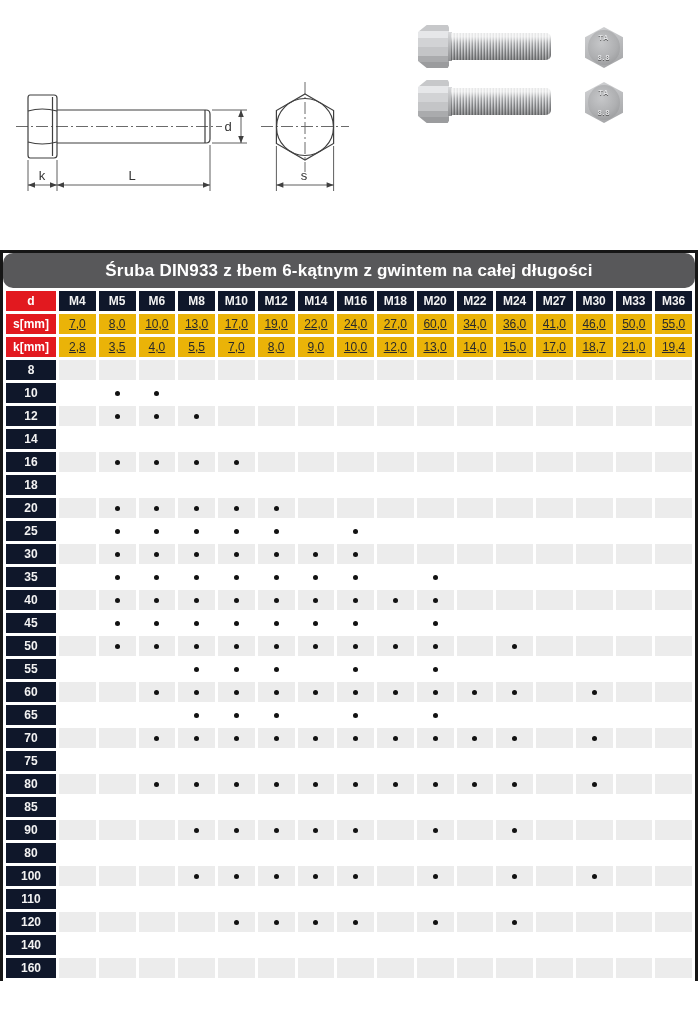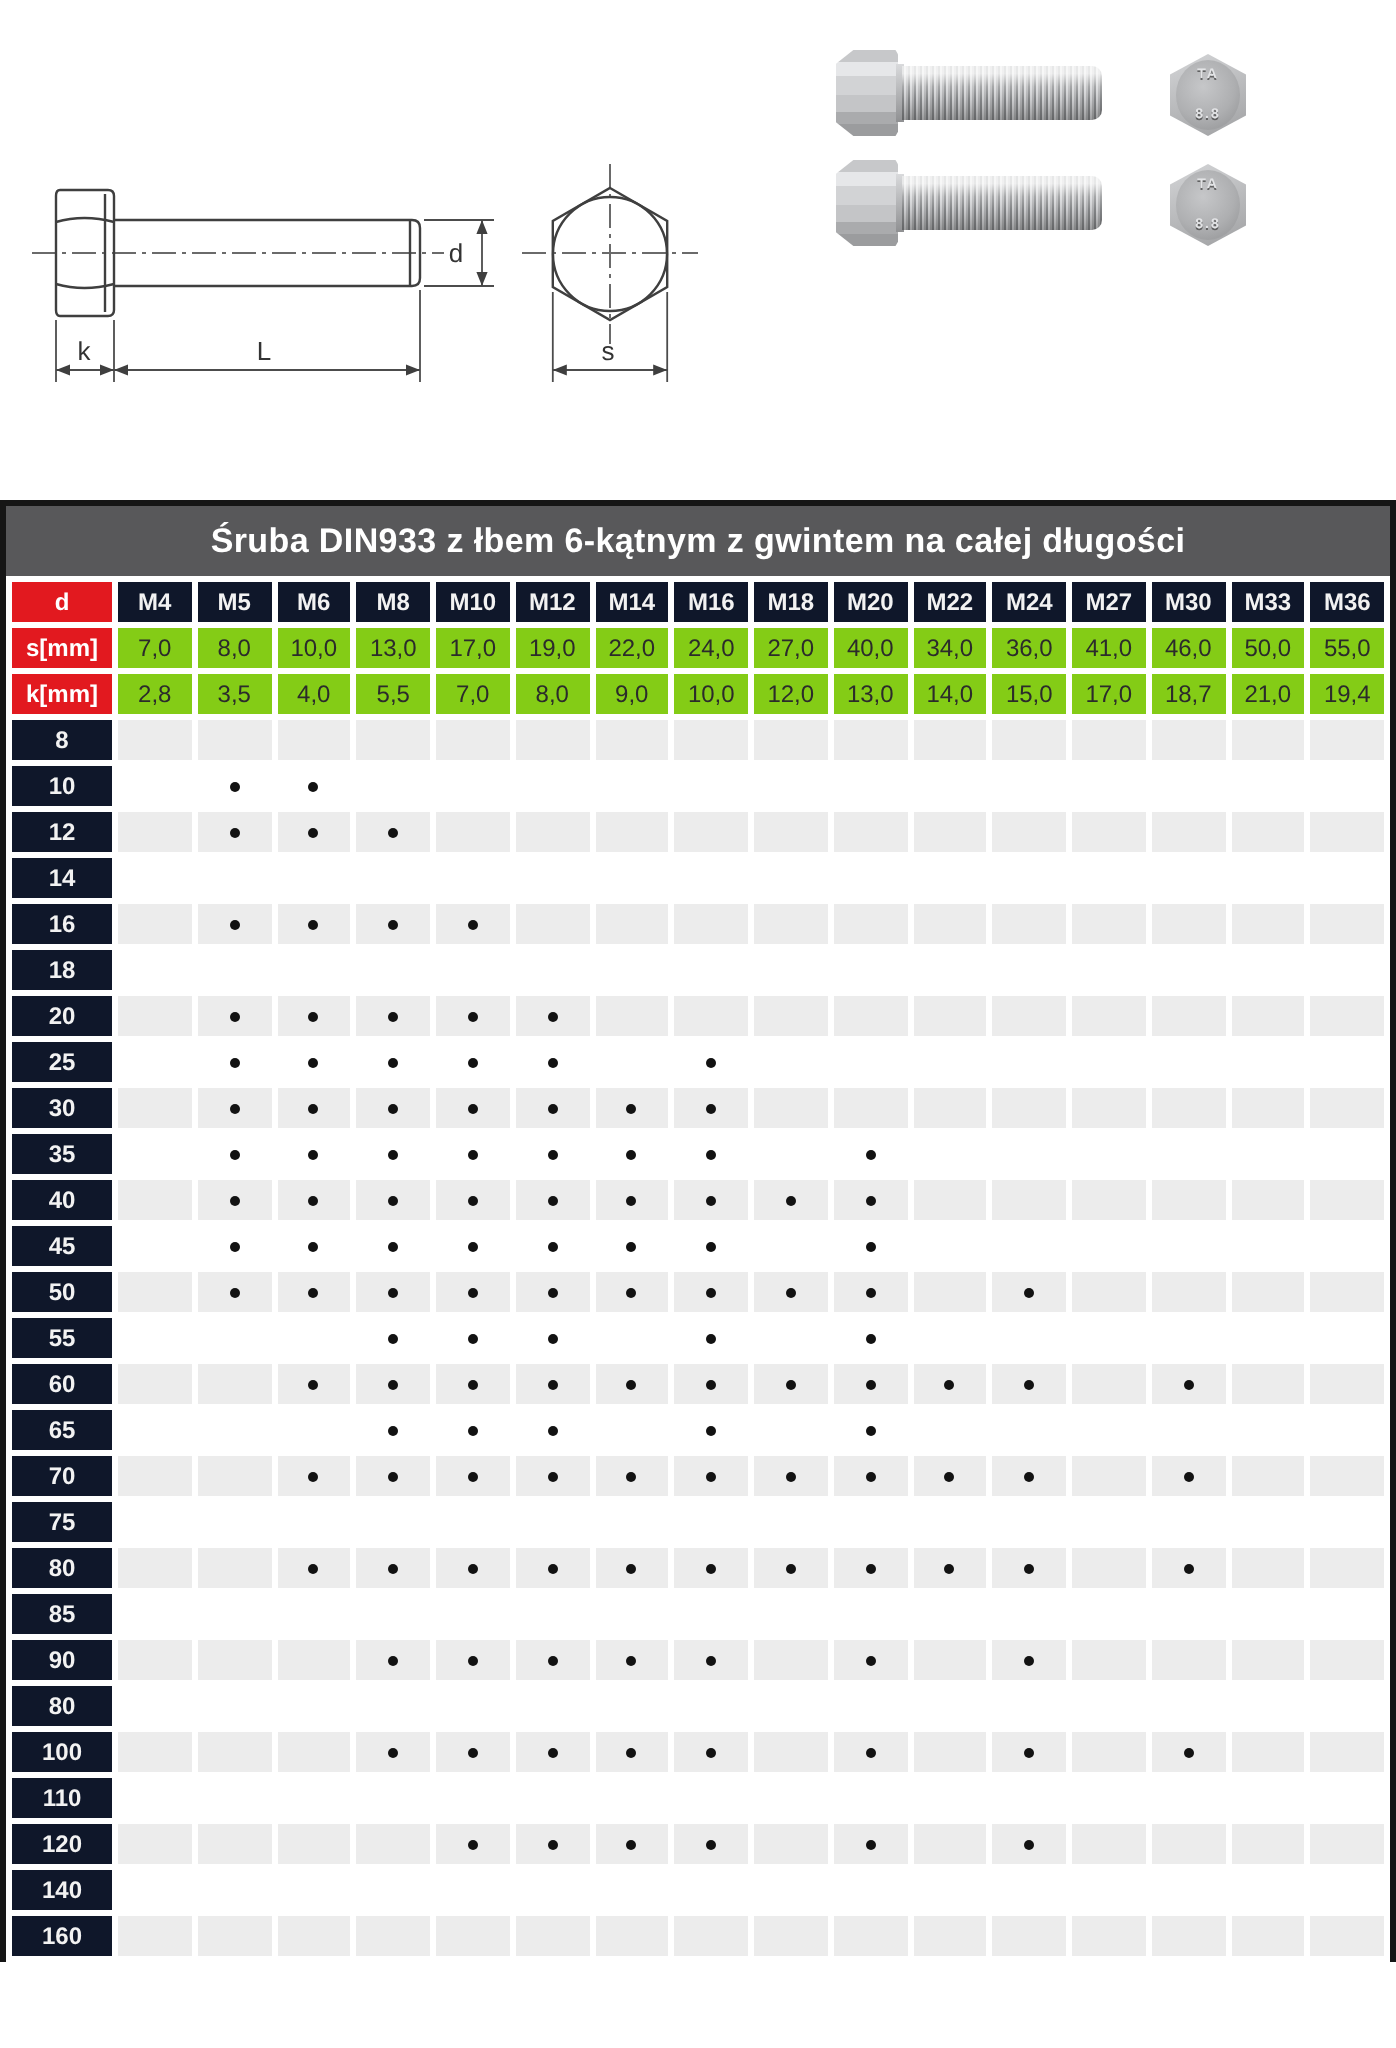--- a/index.html
+++ b/index.html
@@ -25,28 +25,28 @@
     background:radial-gradient(circle at 42% 38%,#c6c7c9 0%,#aeafb1 55%,#8e8f91 100%);
     display:flex;flex-direction:column;justify-content:space-between;align-items:center;
     padding:4px 0;box-sizing:border-box;}
   .hh-stamp{font-size:7px;line-height:7px;font-weight:bold;color:#e3e4e6;
     text-shadow:0 1px 0 rgba(60,60,60,.7);letter-spacing:1px;}
 
   
   .table-wrap{position:absolute;left:0;top:250px;width:692px;
     border:3px solid #161616;border-bottom:none;background:#fff;}
   .table-title{height:35px;line-height:35px;background:#58585a;color:#fff;
-    text-align:center;font-size:17px;font-weight:bold;letter-spacing:.2px;}
+    text-align:center;font-size:17px;font-weight:bold;letter-spacing:.2px;border-radius:10px;}
   table{width:100%;border-collapse:separate;border-spacing:3px;table-layout:fixed;background:#fff;}
   th,td{height:20px;padding:0;margin:0;text-align:center;vertical-align:middle;
     font-size:12px;line-height:20px;overflow:hidden;}
   th{font-weight:bold;}
   .red{background:#e2191f;color:#fff;}
   .hdr{background:#0f172a;color:#f2f2f2;}
-  .val{background:#84cc16;color:#2b2b2b;font-weight:normal;}
+  .val{background:#eab308;color:#2b2b2b;font-weight:normal;text-decoration:underline;}
   .shaded{background:#ececec;}
   .dot{display:inline-block;width:5px;height:5px;border-radius:50%;background:#121212;vertical-align:middle;}
 </style>
 </head>
 <body>
 
 <div class="top-section">
 
   <svg class="drawing-svg" width="698" height="250" viewBox="0 0 698 250">
     <g stroke="#6a6a6a" stroke-width="1" fill="none" stroke-dasharray="12 3 2 3">
@@ -165,21 +165,21 @@
           <th class="red">s[mm]</th>
           <td class="val">7,0</td>
           <td class="val">8,0</td>
           <td class="val">10,0</td>
           <td class="val">13,0</td>
           <td class="val">17,0</td>
           <td class="val">19,0</td>
           <td class="val">22,0</td>
           <td class="val">24,0</td>
           <td class="val">27,0</td>
-          <td class="val">40,0</td>
+          <td class="val">60,0</td>
           <td class="val">34,0</td>
           <td class="val">36,0</td>
           <td class="val">41,0</td>
           <td class="val">46,0</td>
           <td class="val">50,0</td>
           <td class="val">55,0</td>
         </tr>
         <tr>
           <th class="red">k[mm]</th>
           <td class="val">2,8</td>

